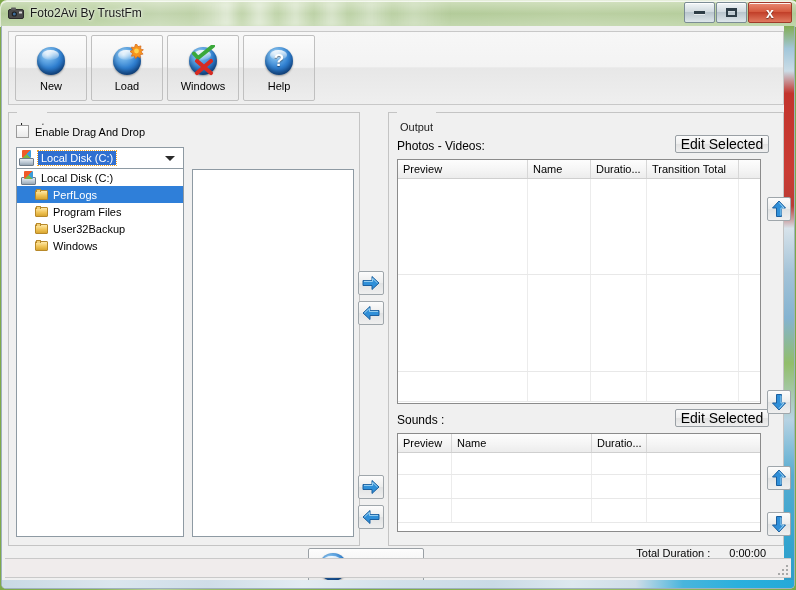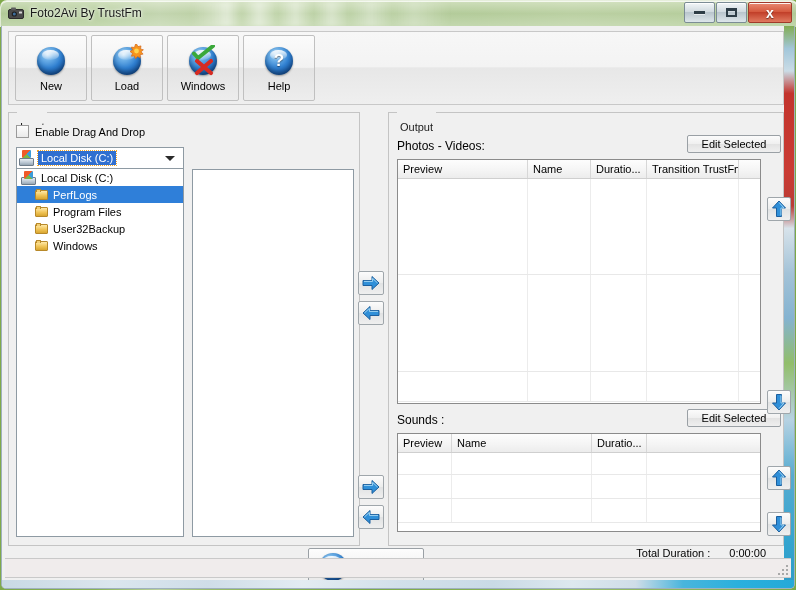--- a/index.html
+++ b/index.html
@@ -229,21 +229,21 @@
   .arrow-svg{display:block;}
   
   #output-inner{position:absolute;left:6px;top:12px;width:384px;height:416px;}
   .sec-title{
     position:absolute;font-size:12px;font-weight:normal;color:#000000;white-space:nowrap;
   }
   .edit-btn{
     position:absolute;width:94px;height:18px;box-sizing:border-box;
     border:1px solid #9aa0a5;border-radius:2px;
     background:linear-gradient(180deg,#fbfbfb,#f0f0f0 48%,#e2e2e2 50%,#efefef);
-    font-size:11px;color:#000;display:flex;align-items:center;justify-content:center;margin-left:12px;
+    font-size:14px;color:#000;display:flex;align-items:center;justify-content:center;
   }
   .grid{
     position:absolute;box-sizing:border-box;
     background:#fff;border:1px solid #8b8b8b;overflow:hidden;
   }
   .ghead{
     display:flex;height:19px;box-sizing:border-box;
     background:linear-gradient(180deg,#fdfdfd,#f4f4f4 60%,#ececec);
     border-bottom:1px solid #cfcfcf;
   }
@@ -441,21 +441,21 @@
         <span class="sec-title" style="left:2px;top:14px;">Photos - Videos:</span>
         <div class="edit-btn" style="left:280px;top:10px;">
           <span>Edit Selected</span>
         </div>
 
         <div class="grid" style="left:2px;top:34px;width:364px;height:245px;">
           <div class="ghead">
             <div class="gh" style="width:130px;">Preview</div>
             <div class="gh" style="width:63px;">Name</div>
             <div class="gh" style="width:56px;">Duratio...</div>
-            <div class="gh" style="width:92px;">Transition TrustFm</div>
+            <div class="gh" style="width:92px;">Transition Total</div>
             <div class="gh" style="flex:1;border-right:none;"></div>
           </div>
           <div class="grow" style="height:96px;">
             <div class="gc" style="width:130px;"></div>
             <div class="gc" style="width:63px;"></div>
             <div class="gc" style="width:56px;"></div>
             <div class="gc" style="width:92px;"></div>
             <div class="gc" style="flex:1;border-right:none;"></div>
           </div>
           <div class="grow" style="height:97px;">

